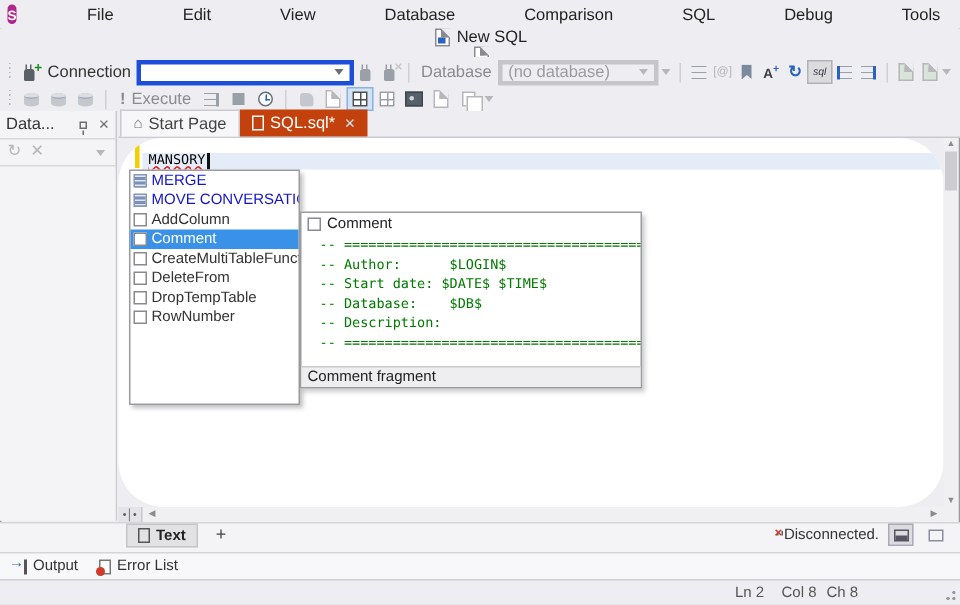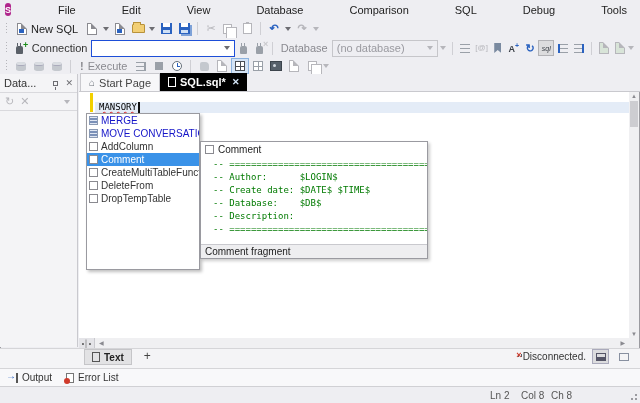--- a/index.html
+++ b/index.html
@@ -7,21 +7,21 @@
   body { font-family:"Liberation Sans", sans-serif; font-size:11px; color:#333; background:#fff; }
   .window { position:relative; width:640px; height:403px; background:#eeeef2; box-shadow: inset 0 0 0 1px #9b9ba0; overflow:hidden; }
 
   
   .menubar { position:absolute; top:0; left:0; right:0; height:19px; display:flex; align-items:center; padding-left:5px; background:#eeeef2; }
   .appicon { width:13px; height:13px; border-radius:3px; background:#b0268c; color:#fff; font-size:9px; font-weight:bold; display:flex; align-items:center; justify-content:center; margin-right:8px; }
   .menu-item { padding:2px 7px; color:#222; cursor:default;margin-left:32px; }
 
   
   .tb { position:absolute; left:0; right:0; display:flex; align-items:center; padding-left:2px; background:#eeeef2; }
-  .tb1 { top:19px; height:19px; }
+  .tb1 { top:19px; height:19px;flex-direction:column; }
   .tb2 { top:38px; height:20px; }
   .tb3 { top:58px; height:16px; }
   .grip { width:4px; height:12px; margin:0 3px; background:repeating-linear-gradient(to bottom,#b5b5ba 0 1px, transparent 1px 3px); background-size:1px 100%; background-repeat:no-repeat; background-position:1px 0; }
   .sep { width:1px; height:13px; background:#cfcfd4; margin:0 4px; }
   .tbtn { display:flex; align-items:center; gap:4px; padding:0 5px; height:17px; white-space:nowrap; color:#222; }
   .tbico { display:flex; align-items:center; justify-content:center; width:18px; height:16px; }
   .tbico.pressed-gray { background:#dcdcde; border:1px solid #b2b2b6; }
   .tbico.pressed-blue { background:#d3e3f6; border:1px solid #8cb2de; }
   .dd { width:0; height:0; border-left:3px solid transparent; border-right:3px solid transparent; border-top:4px solid #6d6d72; margin:0 2px; }
   .dd.dis { border-top-color:#b6b6bb; }
@@ -44,21 +44,21 @@
   .ic-copy { width:9px; height:10px; border:1px solid #b6b6bb; background:#fff; position:relative; margin-left:-3px; }
   .ic-copy::before { content:""; position:absolute; top:2px; left:2px; width:9px; height:10px; border:1px solid #b6b6bb; background:#fff; }
   .ic-clip { width:9px; height:11px; border:1px solid #b6b6bb; background:#fff; position:relative; }
   .ic-clip::before { content:""; position:absolute; top:-2px; left:2px; width:3px; height:2px; background:#b6b6bb; }
   .ic-plug { width:7px; height:8px; background:#9aa0a8; border-radius:2px 2px 1px 1px; position:relative; margin-top:3px; }
   .ic-plug::before { content:""; position:absolute; top:-3px; left:1px; width:1px; height:3px; background:#9aa0a8; box-shadow:3px 0 0 #9aa0a8; }
   .ic-plug.dark { background:#5a6068; } .ic-plug.dark::before { background:#5a6068; box-shadow:3px 0 0 #5a6068; }
   .badge-plus { position:absolute; top:-6px; right:-5px; color:#1a8c1a; font-weight:bold; font-size:9px; }
   .badge-x { position:absolute; top:-7px; right:-5px; color:#c8c8cc; font-weight:bold; font-size:9px; }
   .badge-x.red { color:#d03a2b; }
-  .combo { height:17px; background:#fff; border:1px solid #1d4ed8; display:flex; align-items:center; justify-content:flex-end; padding-right:2px; }
+  .combo { height:17px; background:#fff; border:3px solid #1d4ed8; display:flex; align-items:center; justify-content:flex-end; padding-right:2px; }
   .combo.dis { background:#eeeef2; border-color:#c6c6ca; color:#9a9aa0; justify-content:space-between; padding-left:4px; }
   .ic-db { width:10px; height:9px; background:#c4c8ce; border-radius:5px/2px; position:relative; }
   .ic-db::before { content:""; position:absolute; top:0; left:0; width:10px; height:3px; border-radius:50%; background:#dadde2; border-bottom:1px solid #aab; }
   .ic-clock { width:10px; height:10px; border-radius:50%; border:1px solid #66707a; background:#fff; position:relative; }
   .ic-clock::before { content:""; position:absolute; left:4px; top:1px; width:1px; height:4px; background:#2a62c0; }
   .ic-clock::after { content:""; position:absolute; left:4px; top:4px; width:3px; height:1px; background:#2a62c0; }
   .ic-grid { width:10px; height:10px; border:1px solid #9aa0a8; background:
       linear-gradient(#9aa0a8,#9aa0a8) 50% 0/1px 100% no-repeat,
       linear-gradient(#9aa0a8,#9aa0a8) 0 50%/100% 1px no-repeat, #fff; }
   .ic-grid.dark { border-color:#4a4f56; background:
@@ -68,37 +68,37 @@
   .ic-img::before { content:""; position:absolute; left:2px; top:2px; width:3px; height:3px; border-radius:50%; background:#cfd6dd; }
   .ic-lines { width:10px; height:9px; background:repeating-linear-gradient(to bottom,#9aa0a8 0 1px, transparent 1px 4px); }
   .ic-bookmark { width:7px; height:10px; background:#7a8aa0; clip-path:polygon(0 0,100% 0,100% 100%,50% 70%,0 100%); }
   .ic-aplus { font-size:9px; font-weight:bold; color:#3a3f46; } .ic-aplus sup { color:#2a62c0; font-size:7px; }
   .ic-sql { font-size:7px; font-style:italic; color:#3a3f46; letter-spacing:0; }
 
   
   .tabrow { position:absolute; top:74px; left:79px; right:0; height:18px; background:#eeeef2; display:flex; align-items:flex-end; border-bottom:1px solid #c9c9ce; }
   .tab { height:18px; display:flex; align-items:center; gap:4px; padding:0 8px; }
   .tab.inactive { background:#f7f7f9; border:1px solid #c9c9ce; border-bottom:none; color:#444; margin-left:1px; }
-  .tab.active { background:#000000; color:#fff; font-weight:bold;text-align:center; }
+  .tab.active { background:#c2410c; color:#fff; font-weight:normal;text-align:center; }
   .ic-startpage { color:#6a7078; font-size:10px; line-height:1; }
   .ic-tabdoc { width:8px; height:10px; border:1px solid currentColor; position:relative; }
   .tab-close { font-size:9px; line-height:1; margin-left:2px; color:#d5e6f8; }
 
   
   .explorer { position:absolute; top:74px; left:0; width:78px; bottom:56px; background:#f4f4f6; border-right:1px solid #c9c9ce; }
   .exp-head { height:18px; display:flex; align-items:center; padding:0 4px; gap:3px; color:#333;justify-content:space-between; }
   .exp-title { flex:1; overflow:hidden; white-space:nowrap; }
   .ic-pin { width:5px; height:5px; border:1px solid #6d6d72; position:relative; margin-right:4px; }
   .ic-pin::after { content:""; position:absolute; left:1px; top:5px; width:1px; height:3px; background:#6d6d72; }
   .ic-x { color:#6d6d72; font-size:9px; line-height:1; }
   .exp-toolbar { height:19px; border-top:1px solid #d9d9dd; border-bottom:1px solid #d9d9dd; display:flex; align-items:center; gap:6px; padding:0 5px; }
   .exp-body { position:absolute; top:38px; bottom:0; left:0; right:0; background:#f4f4f6; }
 
   
-  .editor { position:absolute; top:92px; left:79px; right:11px; bottom:65px; background:#fff; overflow:hidden; }
+  .editor { position:absolute; top:92px; left:79px; right:11px; bottom:65px; background:#fff; overflow:hidden;border-radius:30px; }
   .changebar { position:absolute; left:11px; top:1px; width:3px; height:19px; background:#f2d000; }
   .cur-line { position:absolute; left:16px; right:0; top:10px; height:11px; background:#e4ecf7; }
   .typed { position:absolute; left:20px; top:10px; height:11px; line-height:11px; font-family:"DejaVu Sans Mono", monospace; font-size:9px; color:#000; text-decoration:underline wavy #e02020 1px; text-underline-offset:1px; }
   .caret { position:absolute; left:59px; top:10px; width:2px; height:11px; background:#111; }
 
   
   .ac-popup { position:absolute; left:7px; top:21px; width:114px; height:157px; background:#fff; border:1px solid #9a9aa0; box-shadow:2px 2px 3px rgba(0,0,0,.25); font-size:10px; }
   .ac-item { height:13px; display:flex; align-items:center; gap:3px; padding:0 2px; white-space:nowrap; overflow:hidden; }
   .ac-item.sel { background:#3a92e8; color:#fff; }
   .ac-kwlabel { color:#1414c8; }
@@ -384,31 +384,35 @@
         <span>CreateMultiTableFunction</span>
       </div>
       <div class="ac-item">
         <span class="ic-snip"></span>
         <span>DeleteFrom</span>
       </div>
       <div class="ac-item">
         <span class="ic-snip"></span>
         <span>DropTempTable</span>
       </div>
+      <div class="ac-item">
+        <span class="ic-snip"></span>
+        <span>RowNumber</span>
+      </div>
     </div>
 
     <div class="snippet-tip">
       <div class="tip-head">
         <span class="ic-snip"></span>
         <span>Comment</span>
       </div>
       <div class="tip-body">
         <div class="tip-line">-- ======================================</div>
         <div class="tip-line">-- Author:      $LOGIN$</div>
-        <div class="tip-line">-- Create date: $DATE$ $TIME$</div>
+        <div class="tip-line">-- Start date: $DATE$ $TIME$</div>
         <div class="tip-line">-- Database:    $DB$</div>
         <div class="tip-line">-- Description: </div>
         <div class="tip-line">-- ======================================</div>
       </div>
       <div class="tip-foot">Comment fragment</div>
     </div>
   </div>
 
   <div class="vscroll">
     <span class="arrow">▲</span>

